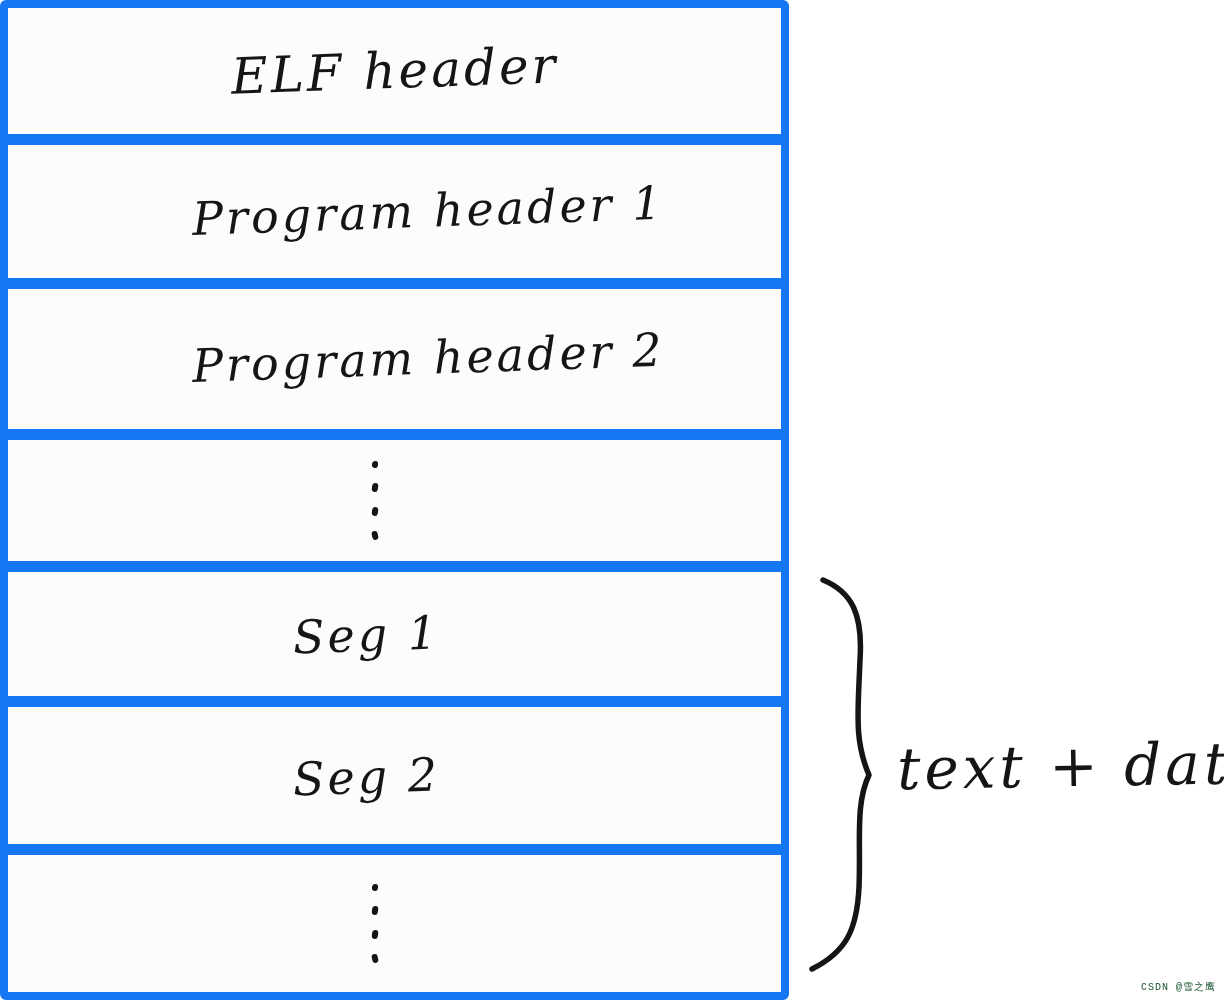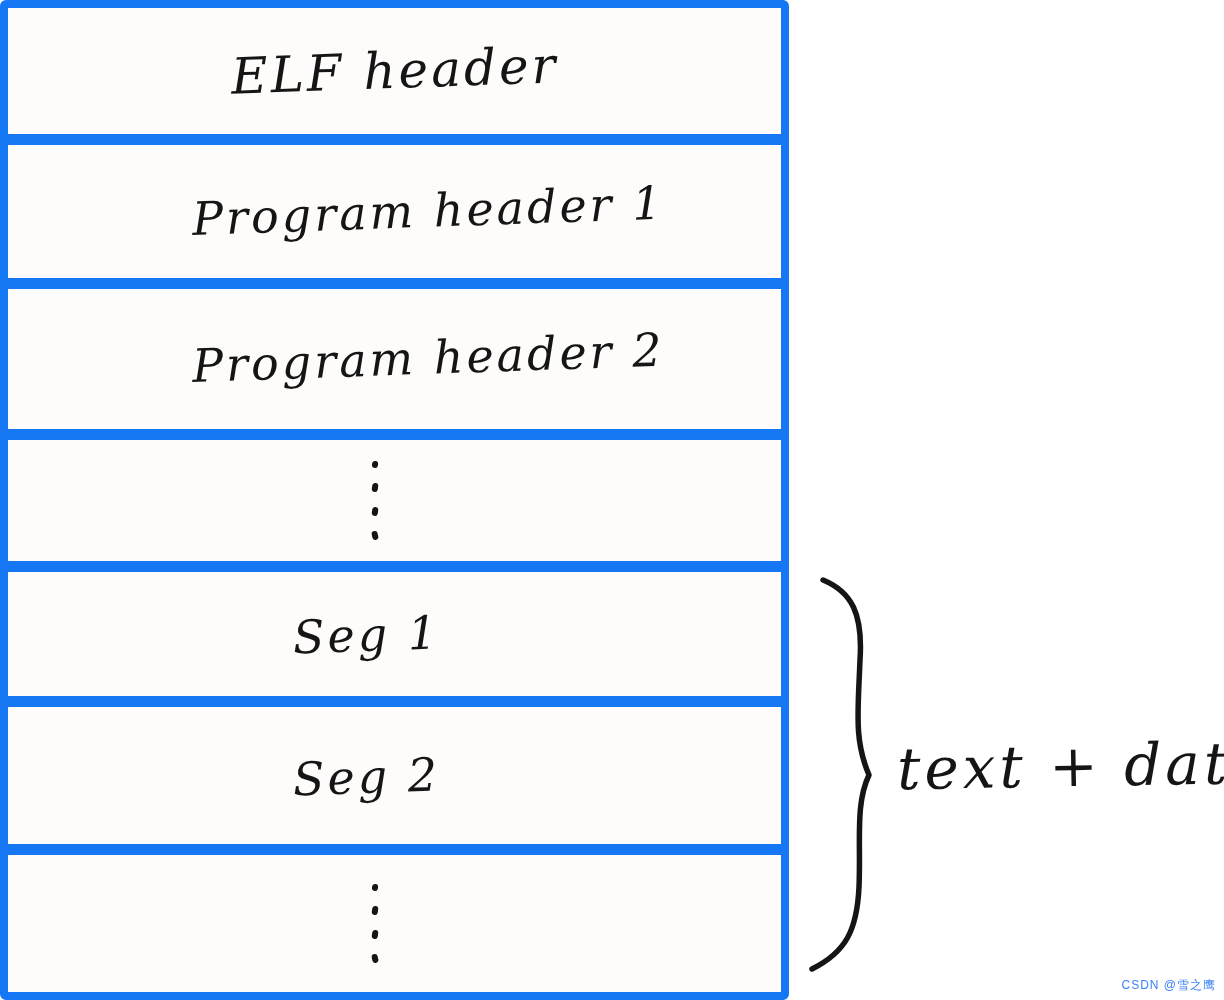--- a/index.html
+++ b/index.html
@@ -77,23 +77,23 @@
     color: #151515;
     letter-spacing: 4px;
     white-space: nowrap;
     transform: rotate(-1deg);
   }
 
   
   .watermark {
     position: absolute;
     right: 8px; bottom: 6px;
-    font-family: Liberation Sans, sans-serif;
-    font-size: 12px;
-    color: #3b82f6;
+    font-family: Liberation Mono, monospace;
+    font-size: 10px;
+    color: #14532d;
     letter-spacing: 1px;
   }
 </style>
 </head>
 <body>
 
 <div class="elf-box">
   <div class="row r1">
     <span class="hand">ELF header</span>
   </div>

